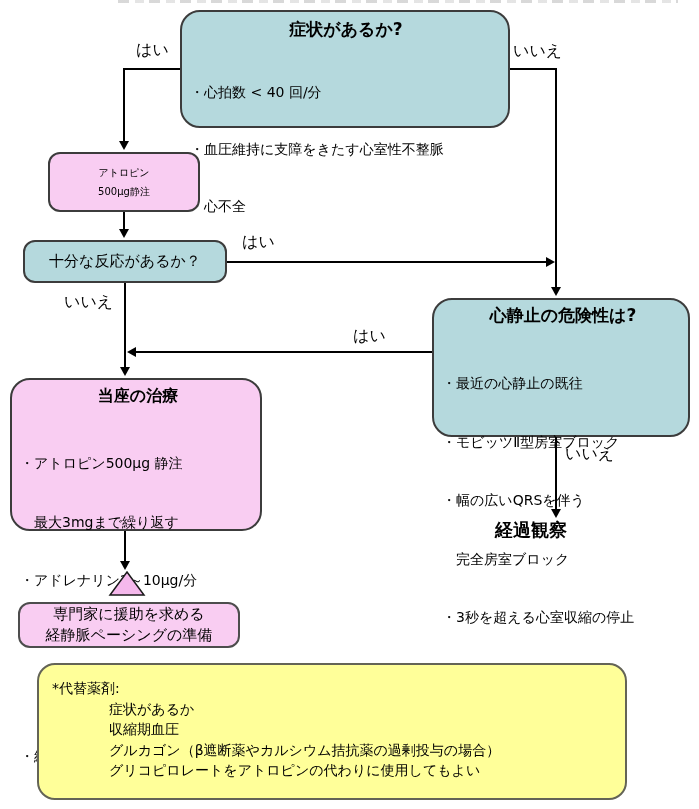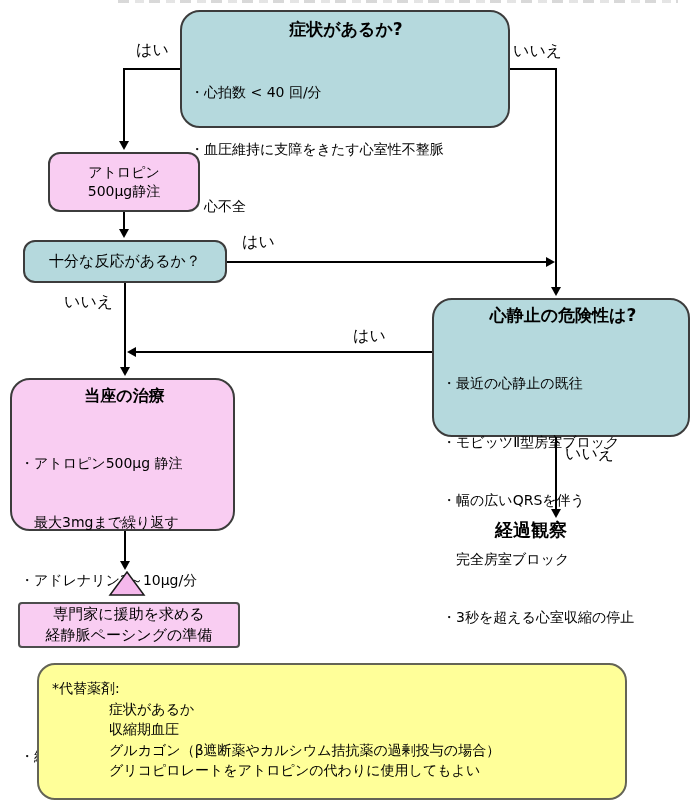--- a/index.html
+++ b/index.html
@@ -5,21 +5,21 @@
   html,body{margin:0;padding:0;background:#ffffff;}
   #canvas{
     position:relative;width:699px;height:809px;background:#ffffff;overflow:hidden;
     font-family:"DejaVu Sans","Liberation Sans",sans-serif;color:#000;
   }
   .box{position:absolute;box-sizing:border-box;border:2px solid #3c3c3c;}
   .teal{background:#b5d9dd;}
   .pink{background:#f9cdf2;}
   .round-lg{border-radius:20px;}
   .round-md{border-radius:12px;}
-  .round-sm{border-radius:4px;}
+  .round-sm{border-radius:12px;}
   .box-title{font-weight:bold;text-align:center;}
   .bullets{font-size:14px;line-height:19px;white-space:pre;}
   .line{position:absolute;background:#000;}
   .arr{position:absolute;width:0;height:0;}
   .arr-down{border-left:5px solid transparent;border-right:5px solid transparent;border-top:9px solid #000;}
   .arr-right{border-top:5px solid transparent;border-bottom:5px solid transparent;border-left:9px solid #000;}
   .arr-left{border-top:5px solid transparent;border-bottom:5px solid transparent;border-right:9px solid #000;}
   .lbl{position:absolute;font-size:16px;line-height:18px;white-space:nowrap;}
   .remnant{
     position:absolute;top:0;left:118;width:560px;height:3px;opacity:.55;
@@ -69,41 +69,41 @@
 
   <div class="box teal round-lg" style="left:180px;top:10px;width:330px;height:118px;padding:6px 6px 0 8px;">
     <div class="box-title" style="font-size:17px;">症状があるか?</div>
     <div class="bullets" style="margin-top:4px;">
       <div>・心拍数 &lt; 40 回/分</div>
       <div>・血圧維持に支障をきたす心室性不整脈</div>
       <div>・心不全</div>
     </div>
   </div>
 
-  <div class="box pink round-md" style="left:48px;top:152px;width:152px;height:60px;display:flex;flex-direction:column;justify-content:center;text-align:center;font-size:14px;line-height:19px;">
+  <div class="box pink round-md" style="left:48px;top:152px;width:152px;height:60px;display:flex;flex-direction:column;justify-content:center;text-align:center;font-size:10px;line-height:19px;">
     <div>アトロピン</div>
     <div>500μg静注</div>
   </div>
 
   <div class="box teal round-md" style="left:23px;top:240px;width:204px;height:43px;display:flex;align-items:center;justify-content:center;font-size:15px;">
     <div>十分な反応があるか？</div>
   </div>
 
   <div class="box teal round-lg" style="left:432px;top:298px;width:258px;height:139px;padding:4px 4px 0 8px;">
     <div class="box-title" style="font-size:17px;">心静止の危険性は?</div>
     <div class="bullets" style="margin-top:8px;line-height:19.5px;">
       <div>・最近の心静止の既往</div>
       <div>・モビッツⅡ型房室ブロック</div>
       <div>・幅の広いQRSを伴う</div>
       <div>　完全房室ブロック</div>
       <div>・3秒を超える心室収縮の停止</div>
     </div>
   </div>
 
-  <div class="box pink round-lg" style="left:10px;top:378px;width:225px;height:153px;padding:6px 4px 0 8px;">
+  <div class="box pink round-lg" style="left:10px;top:378px;width:252px;height:153px;padding:6px 4px 0 8px;">
     <div class="box-title" style="font-size:16px;">当座の治療</div>
     <div class="bullets" style="margin-top:8px;line-height:19.5px;">
       <div>・アトロピン500μg 静注</div>
       <div>　最大3mgまで繰り返す</div>
       <div>・アドレナリン2～10μg/分</div>
       <div>・代替薬剤*の投与</div>
       <div>　　または</div>
       <div>・経皮ペーシング</div>
     </div>
   </div>

